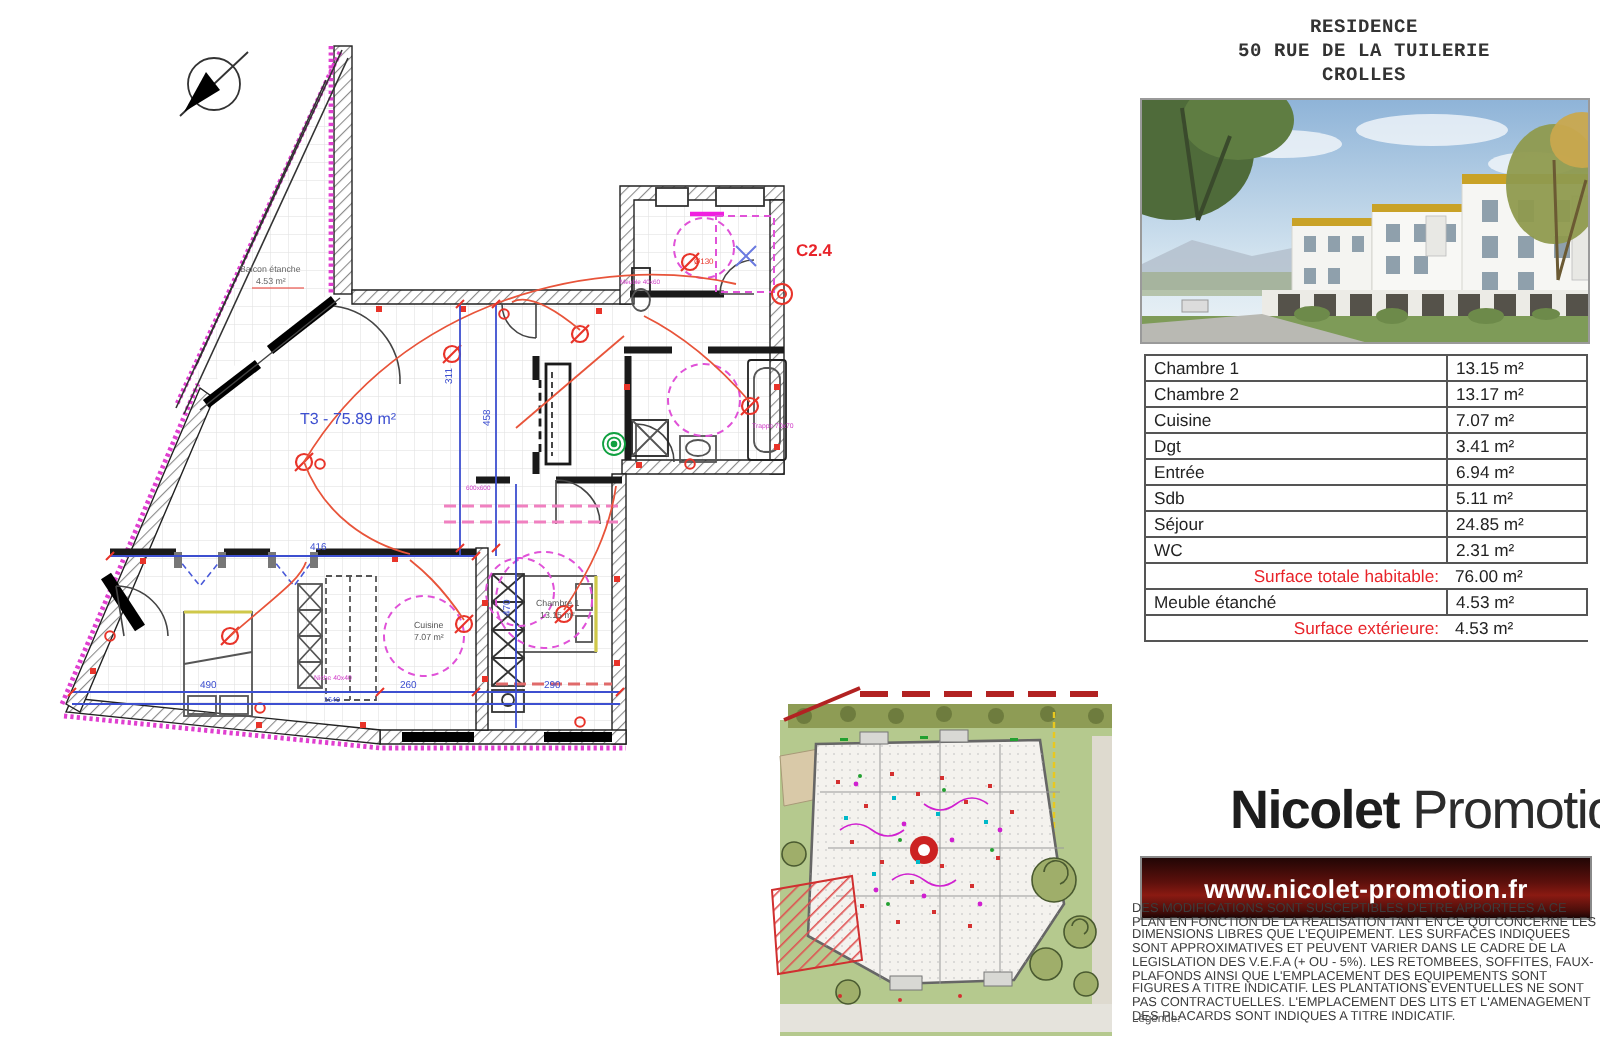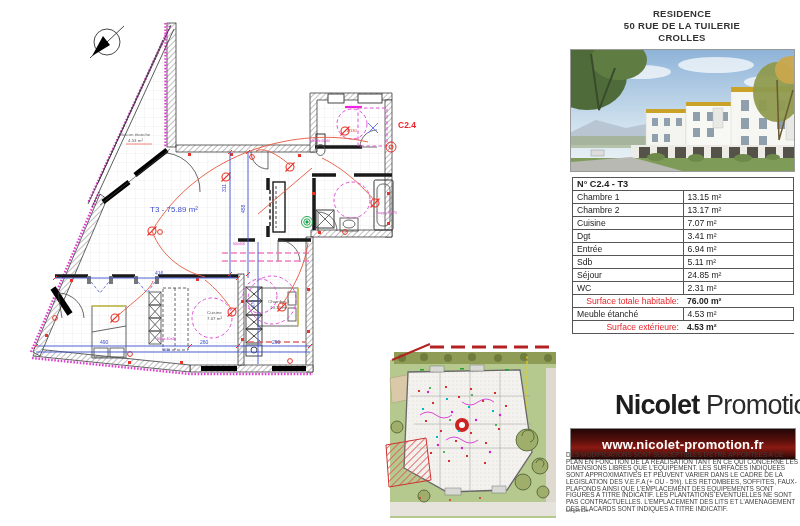--- a/index.html
+++ b/index.html
@@ -4,32 +4,32 @@
 <style>
   * { margin:0; padding:0; box-sizing:border-box; }
   body { font-family:"Liberation Sans", sans-serif; background:#fff; }
   .page { position:relative; width:800px; height:526px; background:#fff; overflow:hidden; }
 
   
   .plan-svg { position:absolute; left:0; top:0; }
 
   
   .res-title { position:absolute; left:566px; top:8px; width:232px; text-align:center;
-               font-size:9.5px; line-height:12px; color:#333; letter-spacing:.3px; font-weight:bold; }
+               font-size:9.5px; line-height:12px; color:#333; letter-spacing:.3px; font-weight:bold;font-family:Liberation Mono, monospace; }
   .photo { position:absolute; left:570px; top:49px; width:225px; height:123px;
            border:1px solid #9a9a9a; overflow:hidden; }
 
   table.areas { position:absolute; left:572px; top:177px; width:222px;
                 border-collapse:collapse; table-layout:fixed;
                 font-size:8.6px; color:#222; }
   table.areas td { border:1px solid #555; padding:1px 4px; height:12.6px; line-height:10px; }
   table.areas td.hdr { font-size:9.2px; font-weight:bold; }
   table.areas td.val { width:70px; }
   table.areas tr.sum td { border-right:none; }
-  table.areas tr.sum td.val { border-left:none;font-weight:bold; }
+  table.areas tr.sum td.val { border-left:none; }
   table.areas .red { color:#e8242a; text-align:right; }
 
   .brand { position:absolute; left:577px; top:390px; width:222px;
            font-size:27px; letter-spacing:-0.8px; color:#1d1d1d; white-space:nowrap;margin-left:38px; }
   .brand .b { font-weight:bold; }
   .brand .l { font-weight:normal; color:#2b2b2b; }
 
   .webbar { position:absolute; left:570px; top:428px; width:226px; height:32px;
             background:linear-gradient(180deg,#210605 0%,#5c100c 40%,#8a1a12 62%,#4a0e0a 88%,#1c0504 100%);
             border:1px solid #8a8a8a; display:flex; align-items:center; justify-content:center; }
@@ -503,23 +503,20 @@
           <ellipse cx="125" cy="108" rx="8" ry="4"></ellipse>
           <ellipse cx="172" cy="108" rx="9" ry="4"></ellipse>
           <ellipse cx="202" cy="107" rx="7" ry="3"></ellipse>
         </g>
       <rect x="20" y="100" width="13" height="6" fill="#dcdcdc" stroke="#999" stroke-width="0.5"></rect>
     </svg>
   </div>
 
   <table class="areas">
     <tbody>
-        <tr>
-          <td class="hdr" colspan="2">N° C2.4 - T3</td>
-        </tr>
     <tr>
           <td>Chambre 1</td>
           <td class="val">13.15 m²</td>
         </tr>
     <tr>
           <td>Chambre 2</td>
           <td class="val">13.17 m²</td>
         </tr>
     <tr>
           <td>Cuisine</td>

